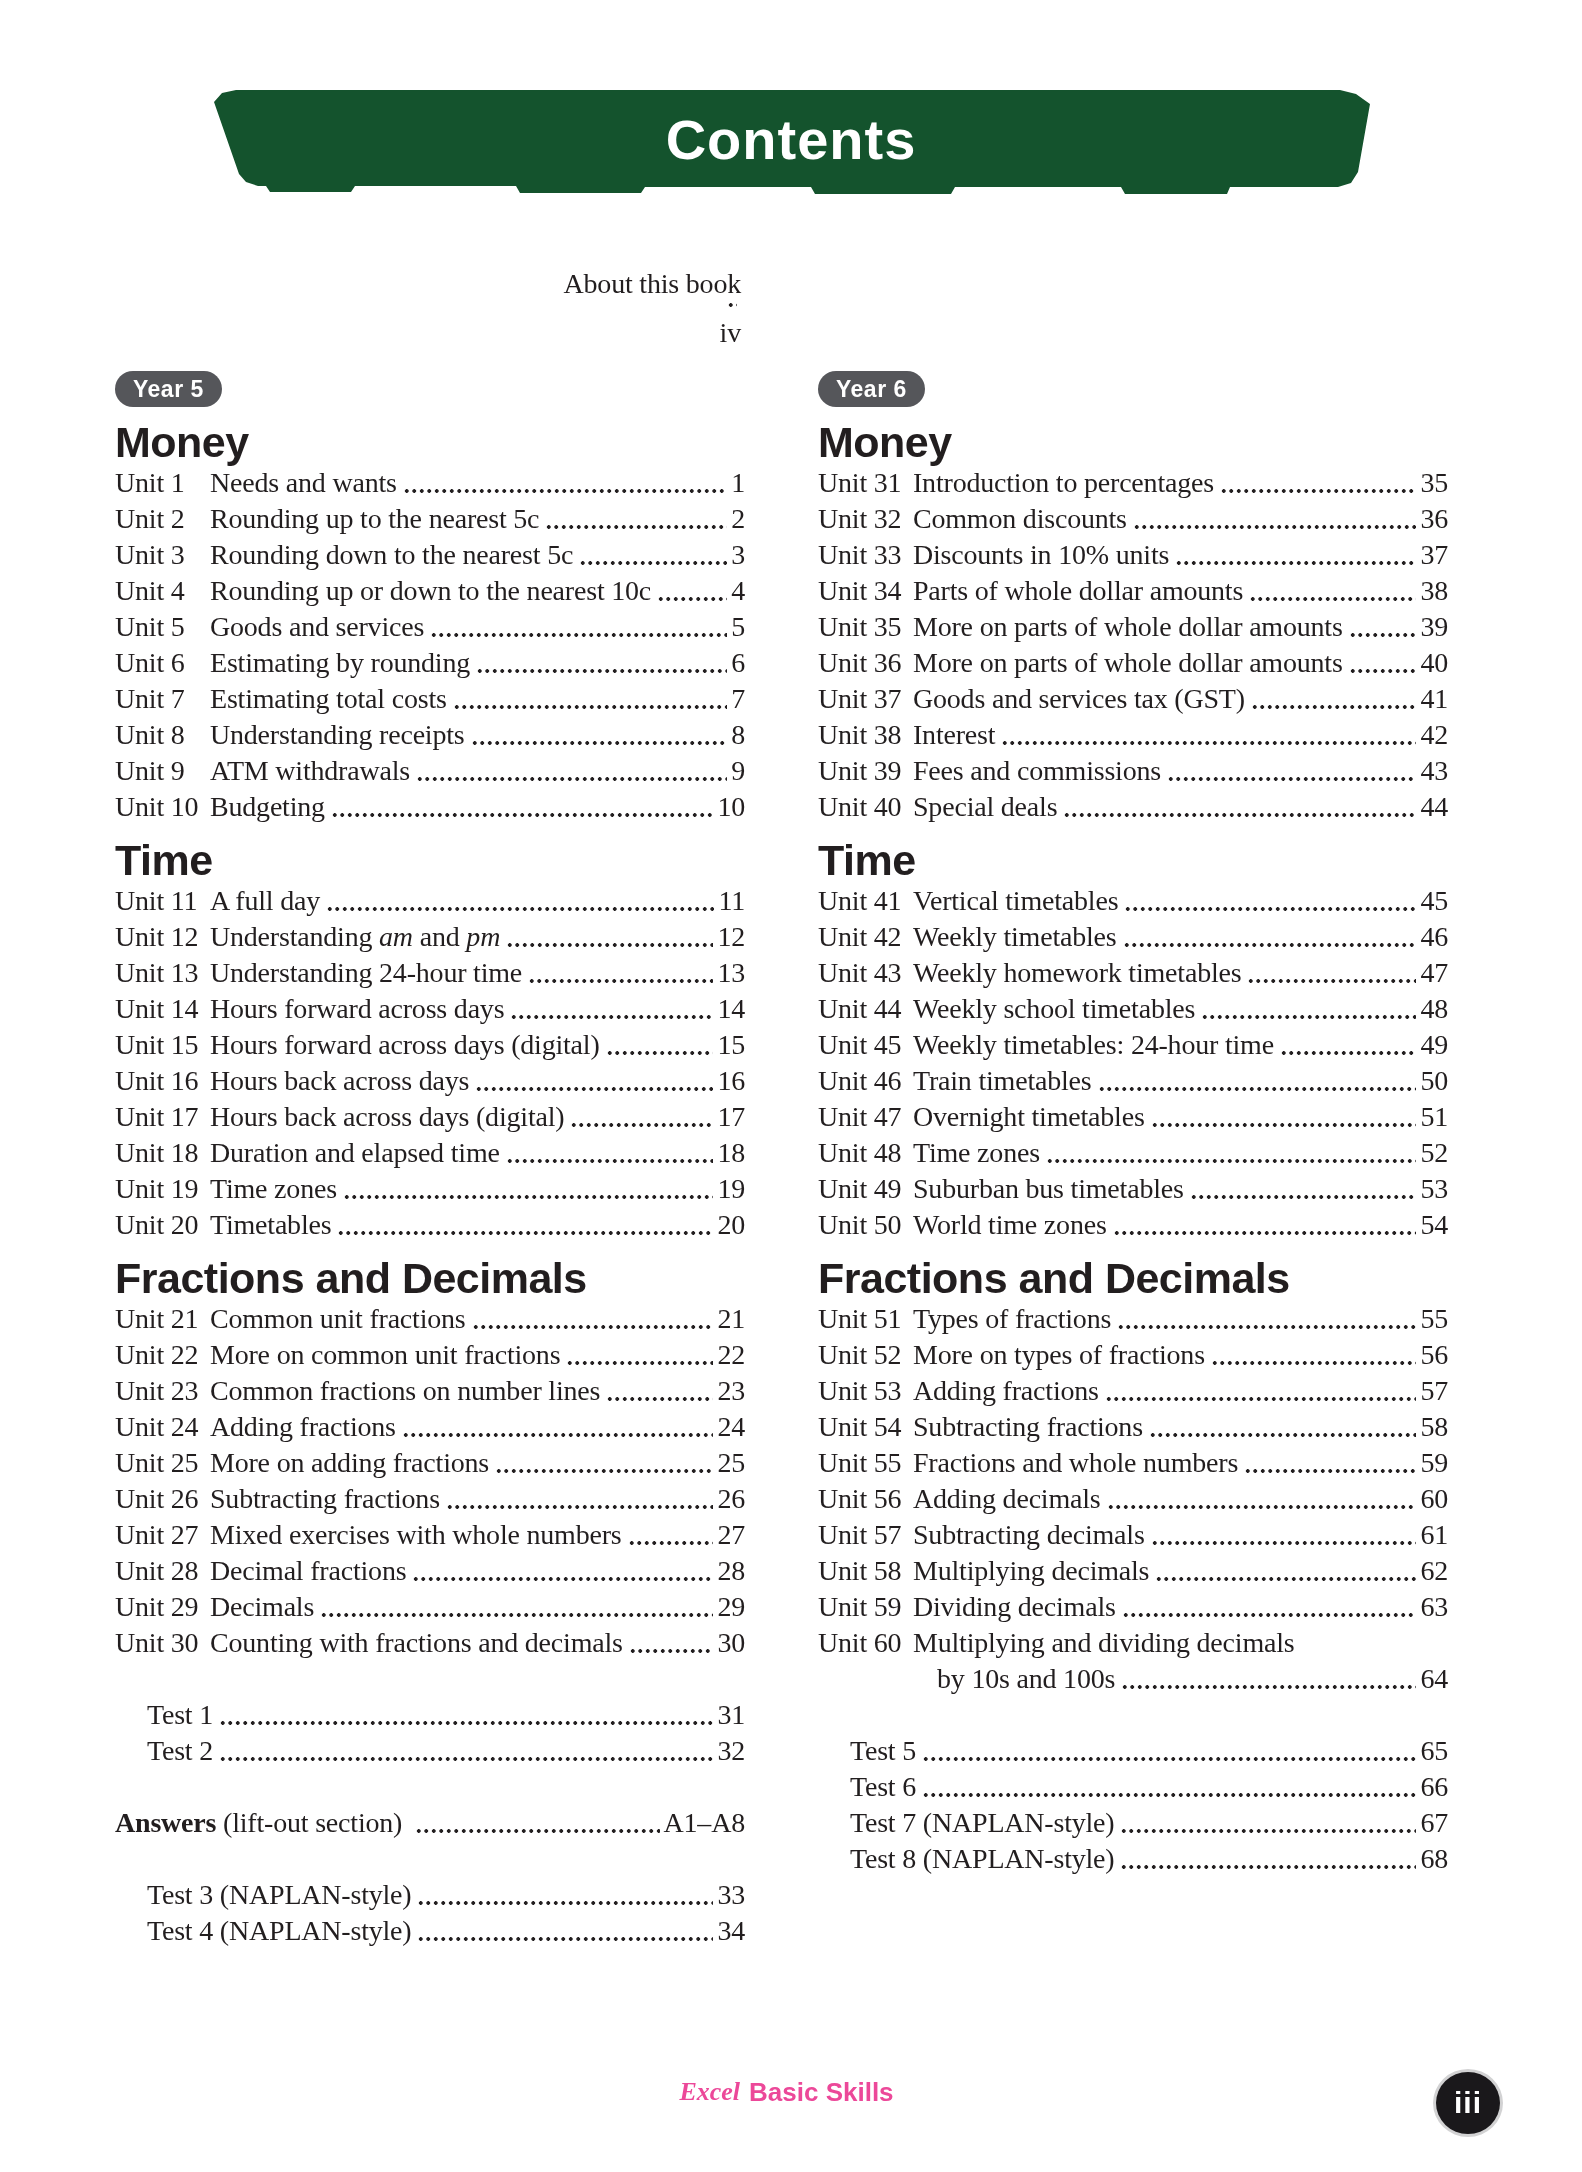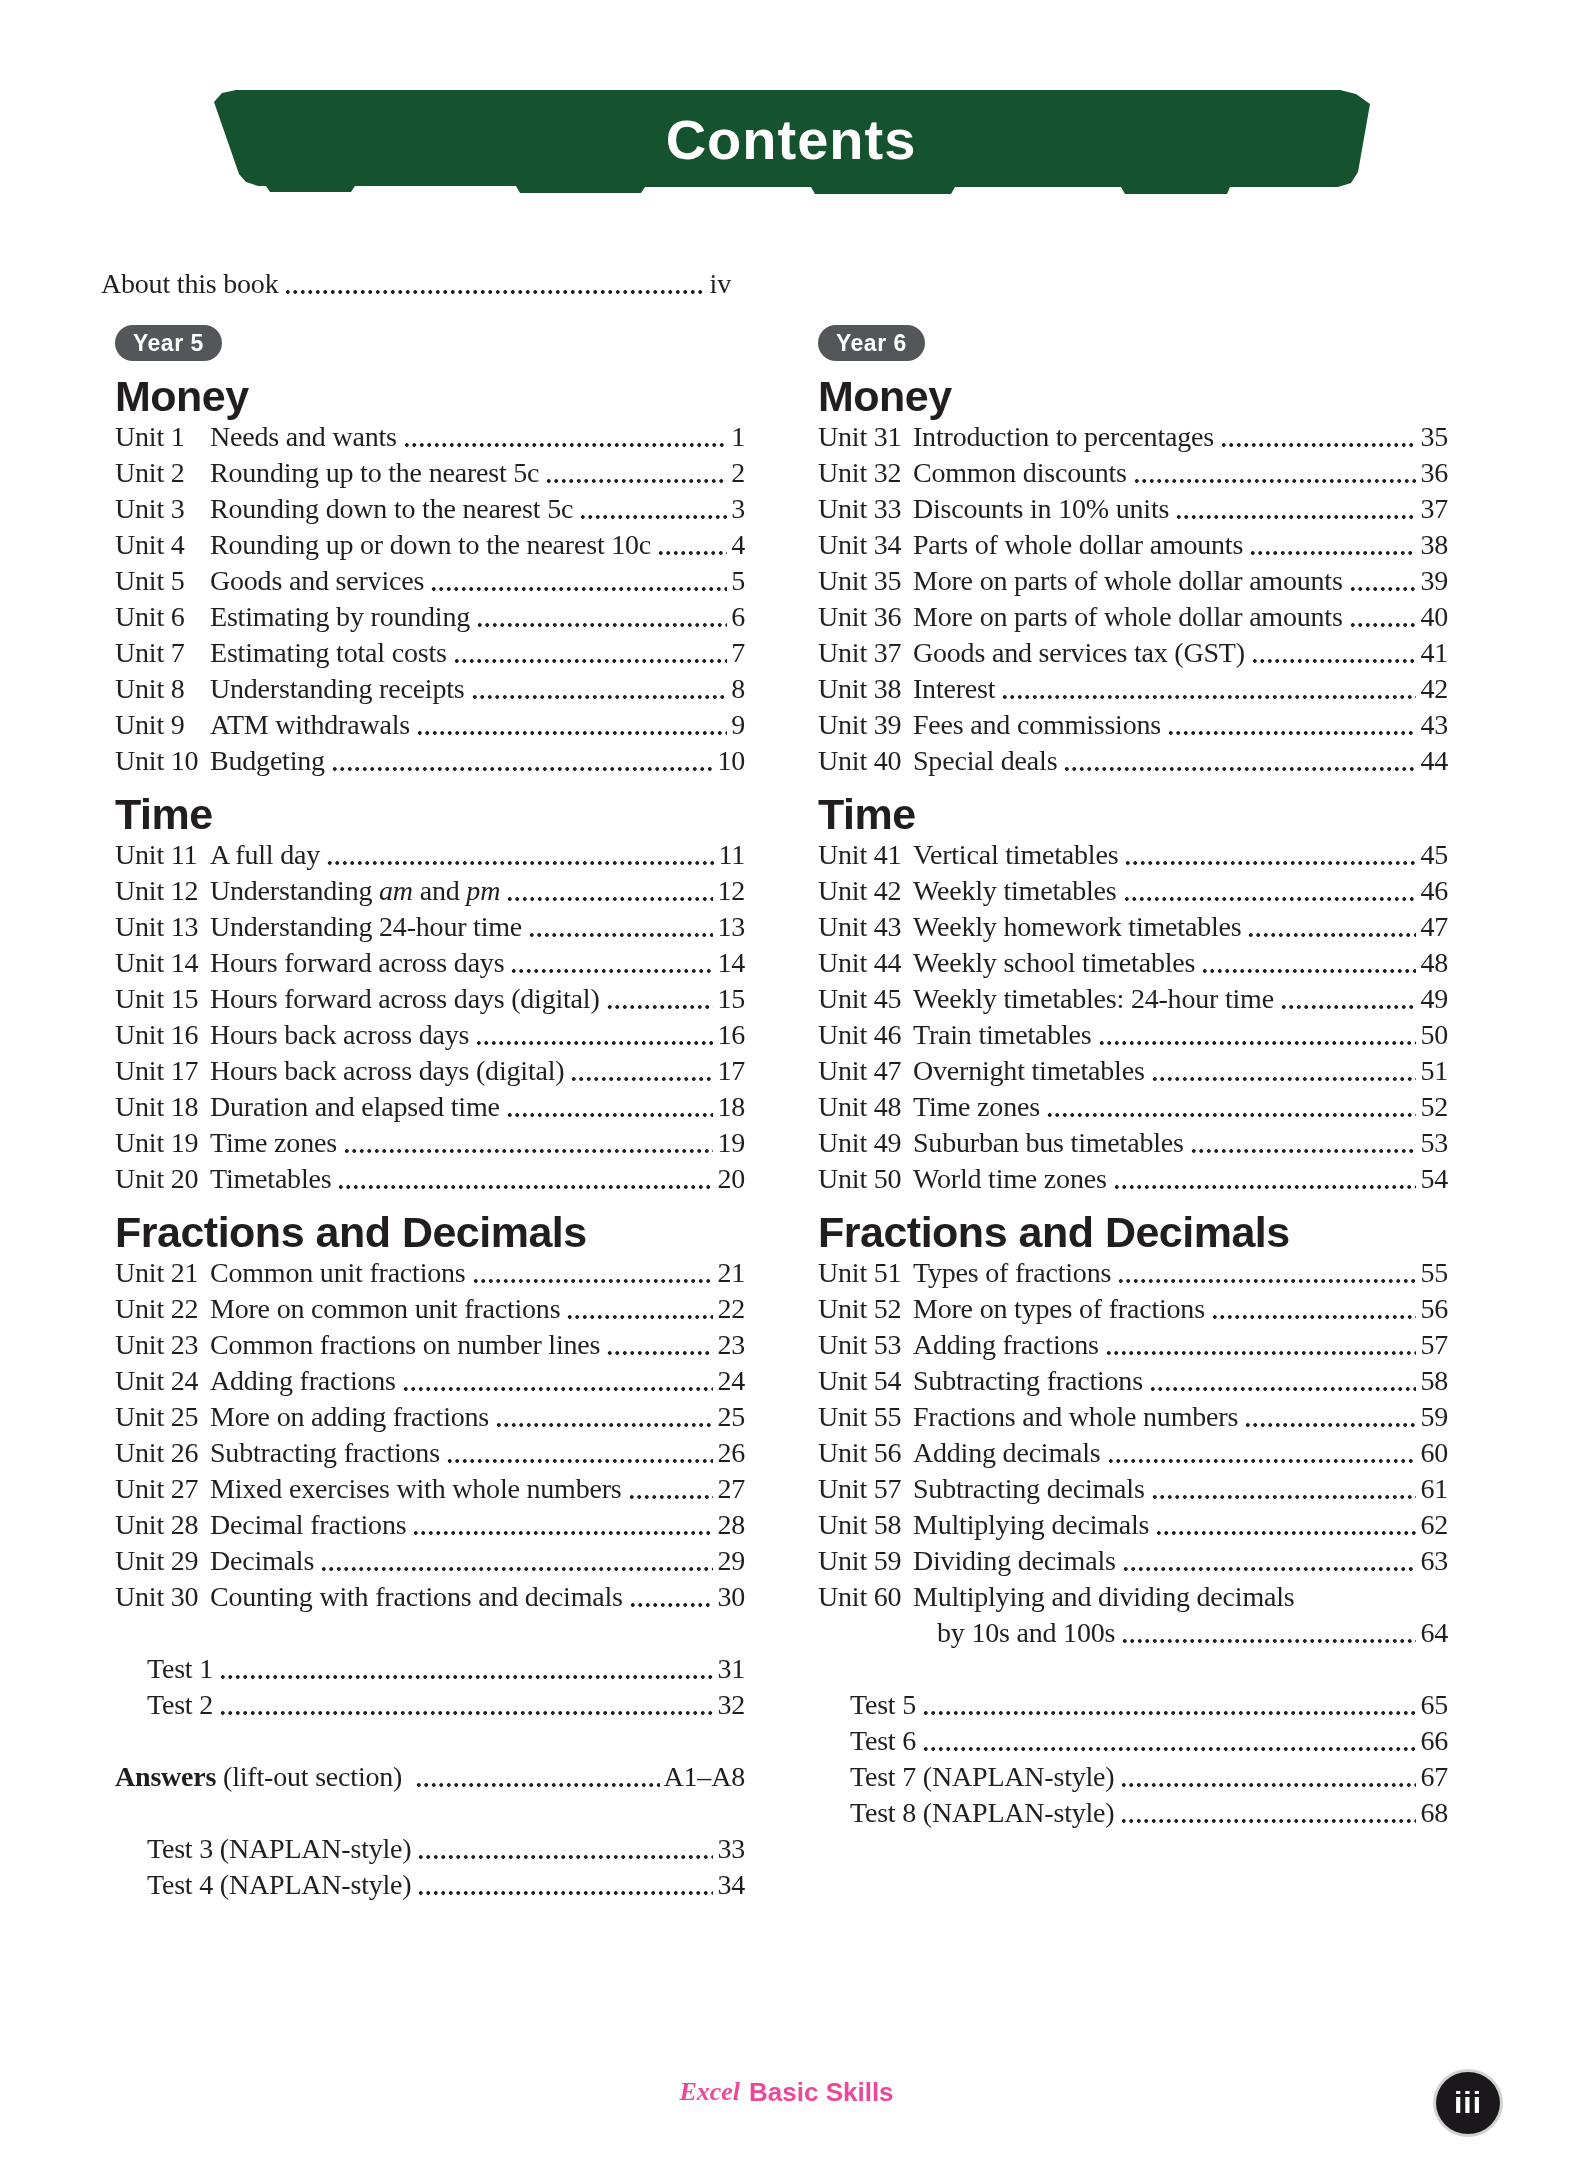--- a/index.html
+++ b/index.html
@@ -40,28 +40,28 @@
   }
   .dots {
     flex:1 1 auto; min-width:10px; height:6px;
     align-self:flex-end; margin:0 4px 7px 6px;
     background-image:radial-gradient(circle, #221e1f 1.7px, transparent 2.1px);
     background-size:7.5px 6px; background-repeat:repeat-x; background-position:left center;
   }
   .pnum { flex:0 0 auto; }
 
   
-  .about-row { position:absolute; left:101px; top:266px; width:630px; }
+  .about-row { position:absolute; left:111px; top:266px; width:630px;flex-direction:column; }
 
   
   .columns {
     position:absolute; left:115px; top:325px;
     display:flex; gap:73px;
   }
-  .col { width:630px; flex:0 0 auto; }
+  .col { width:630px; flex:0 0 auto;margin-top:46px; }
 
   .badge {
     display:inline-block;
     background:#55565a; color:#ffffff;
     font-family:"Liberation Sans", sans-serif; font-weight:bold;
     font-size:23px; line-height:36px; height:36px;
     padding:0 18px; border-radius:18px; letter-spacing:0.5px;
   }
 
   .sec-heading {

